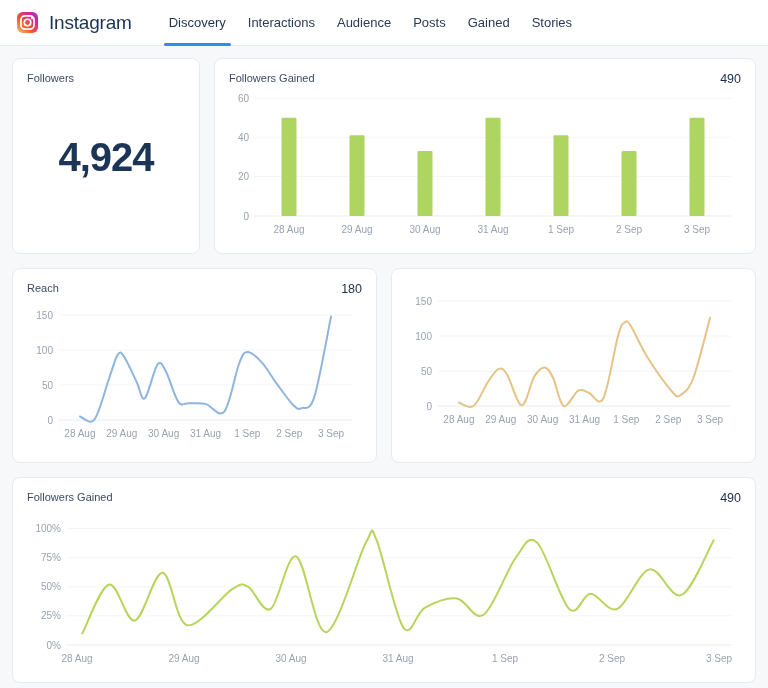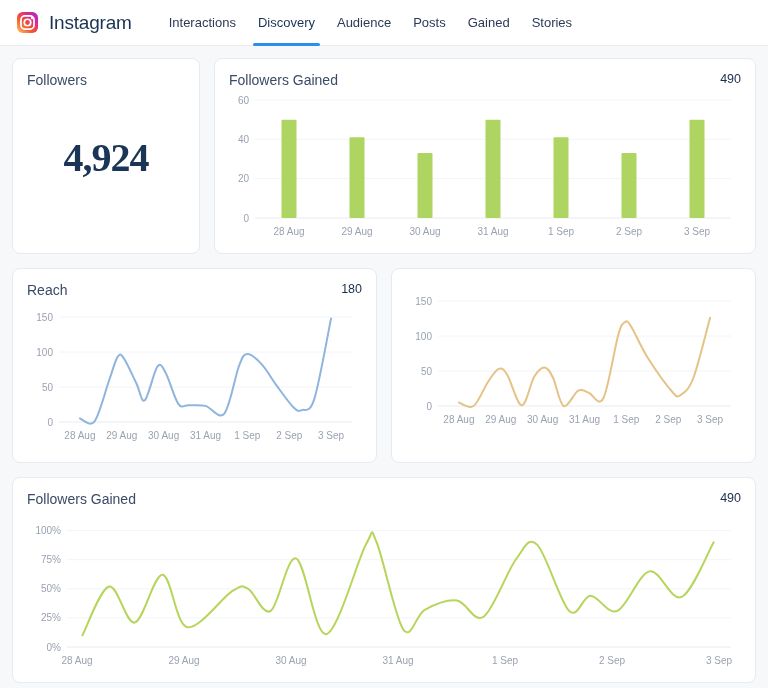--- a/index.html
+++ b/index.html
@@ -28,29 +28,28 @@
     background:#2d8cf0; border-radius:3px;
   }
   
   .content { padding:12px; display:flex; flex-direction:column; gap:14px; }
   .row { display:flex; gap:14px; }
   .card {
     background:#ffffff; border:1px solid #e7eaf0; border-radius:8px;
     padding:13px 14px; position:relative;
   }
   .card-head { display:flex; justify-content:space-between; align-items:flex-start; }
-  .card-label { font-size:14px; color:#3b4a66; }
+  .card-label { font-size:11px; color:#3b4a66; }
   .card-value { font-size:12.5px; font-weight:normal; color:#1c2d4a; }
   
   .card.followers { width:188px; height:196px; flex:none; }
   .big-number {
     position:absolute; left:0; right:0; top:50%; transform:translateY(-46%);
     text-align:center; font-size:40px; font-weight:bold; color:#1b3556;
     letter-spacing:-1px;
-    font-family:Liberation Serif, serif;
   }
   .card.bar-card { flex:1; height:196px; }
   .card.line-card { flex:1; height:195px; }
   .card.wide-card { width:100%; height:206px; }
   svg.chart { display:block; margin-top:4px; }
   svg text { font-family:"Liberation Sans", sans-serif; }
 </style>
 </head>
 <body>
 
@@ -68,26 +67,26 @@
         </defs>
         <rect x="1" y="1" width="22" height="22" rx="6" fill="url(#iggrad)"></rect>
         <rect x="5.2" y="5.2" width="13.6" height="13.6" rx="4" fill="none" stroke="#ffffff" stroke-width="1.8"></rect>
         <circle cx="12" cy="12" r="3.4" fill="none" stroke="#ffffff" stroke-width="1.8"></circle>
         <circle cx="16.7" cy="7.4" r="1.25" fill="#ffffff"></circle>
       </svg>
     </span>
     <span class="brand-title">Instagram</span>
   </div>
   <div class="tabs" id="tabs">
-      <div class="tab">
-        <span>Interactions</span>
-      </div>
       <div class="tab active">
         <span>Discovery</span>
         <span class="tab-underline"></span>
+      </div>
+      <div class="tab">
+        <span>Interactions</span>
       </div>
       <div class="tab">
         <span>Audience</span>
       </div>
       <div class="tab">
         <span>Posts</span>
       </div>
       <div class="tab">
         <span>Gained</span>
       </div>

